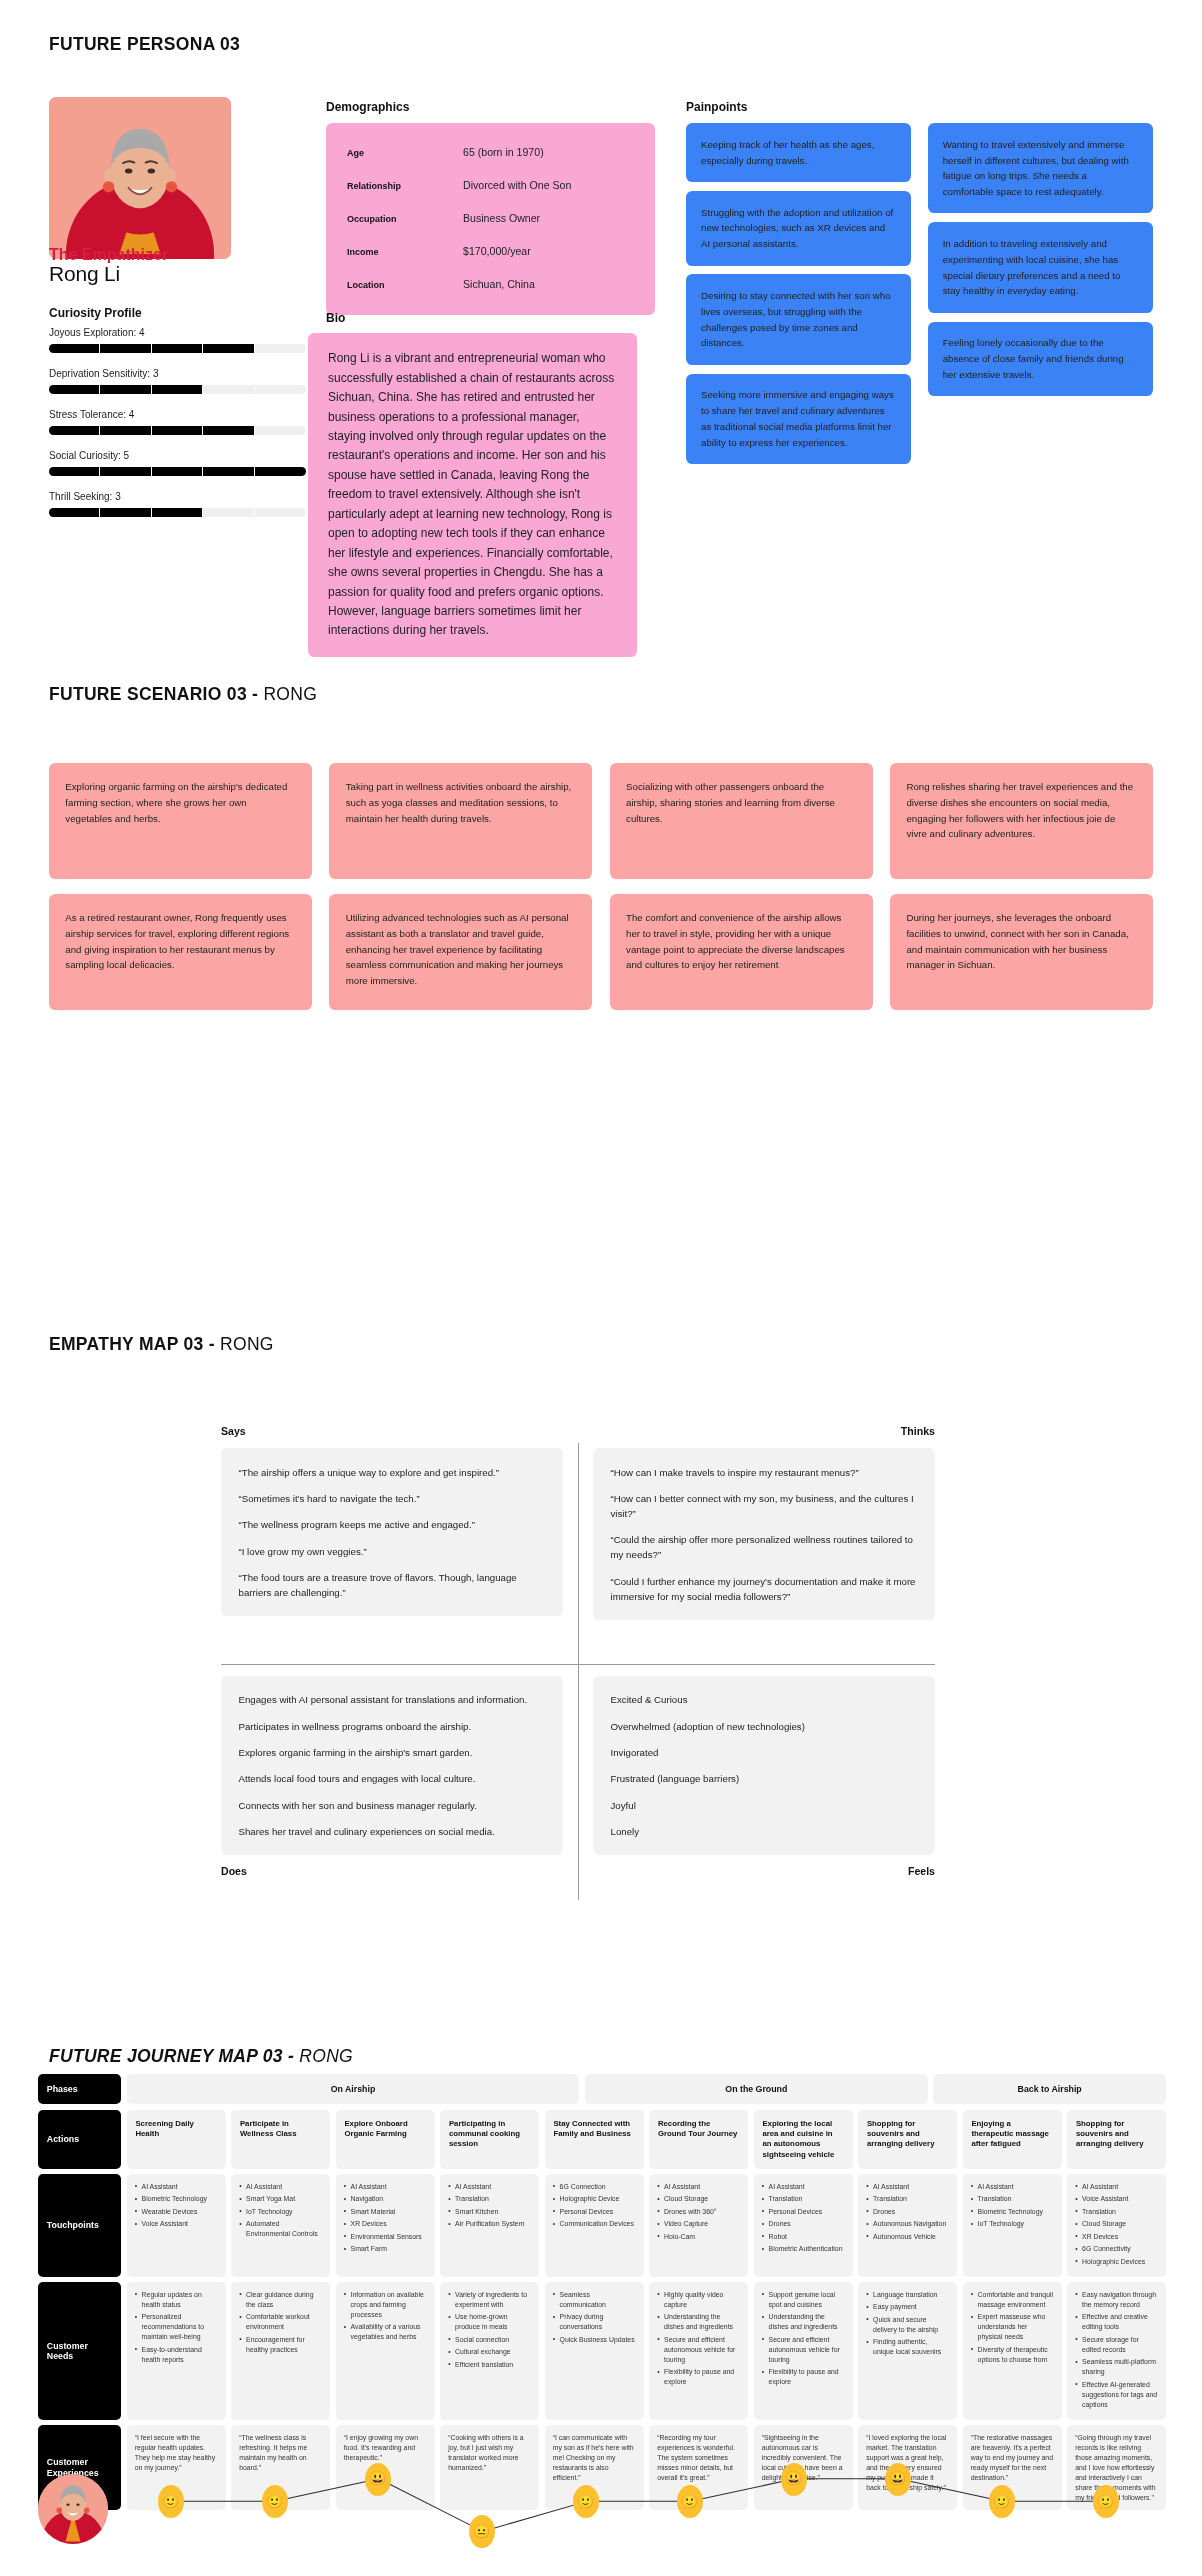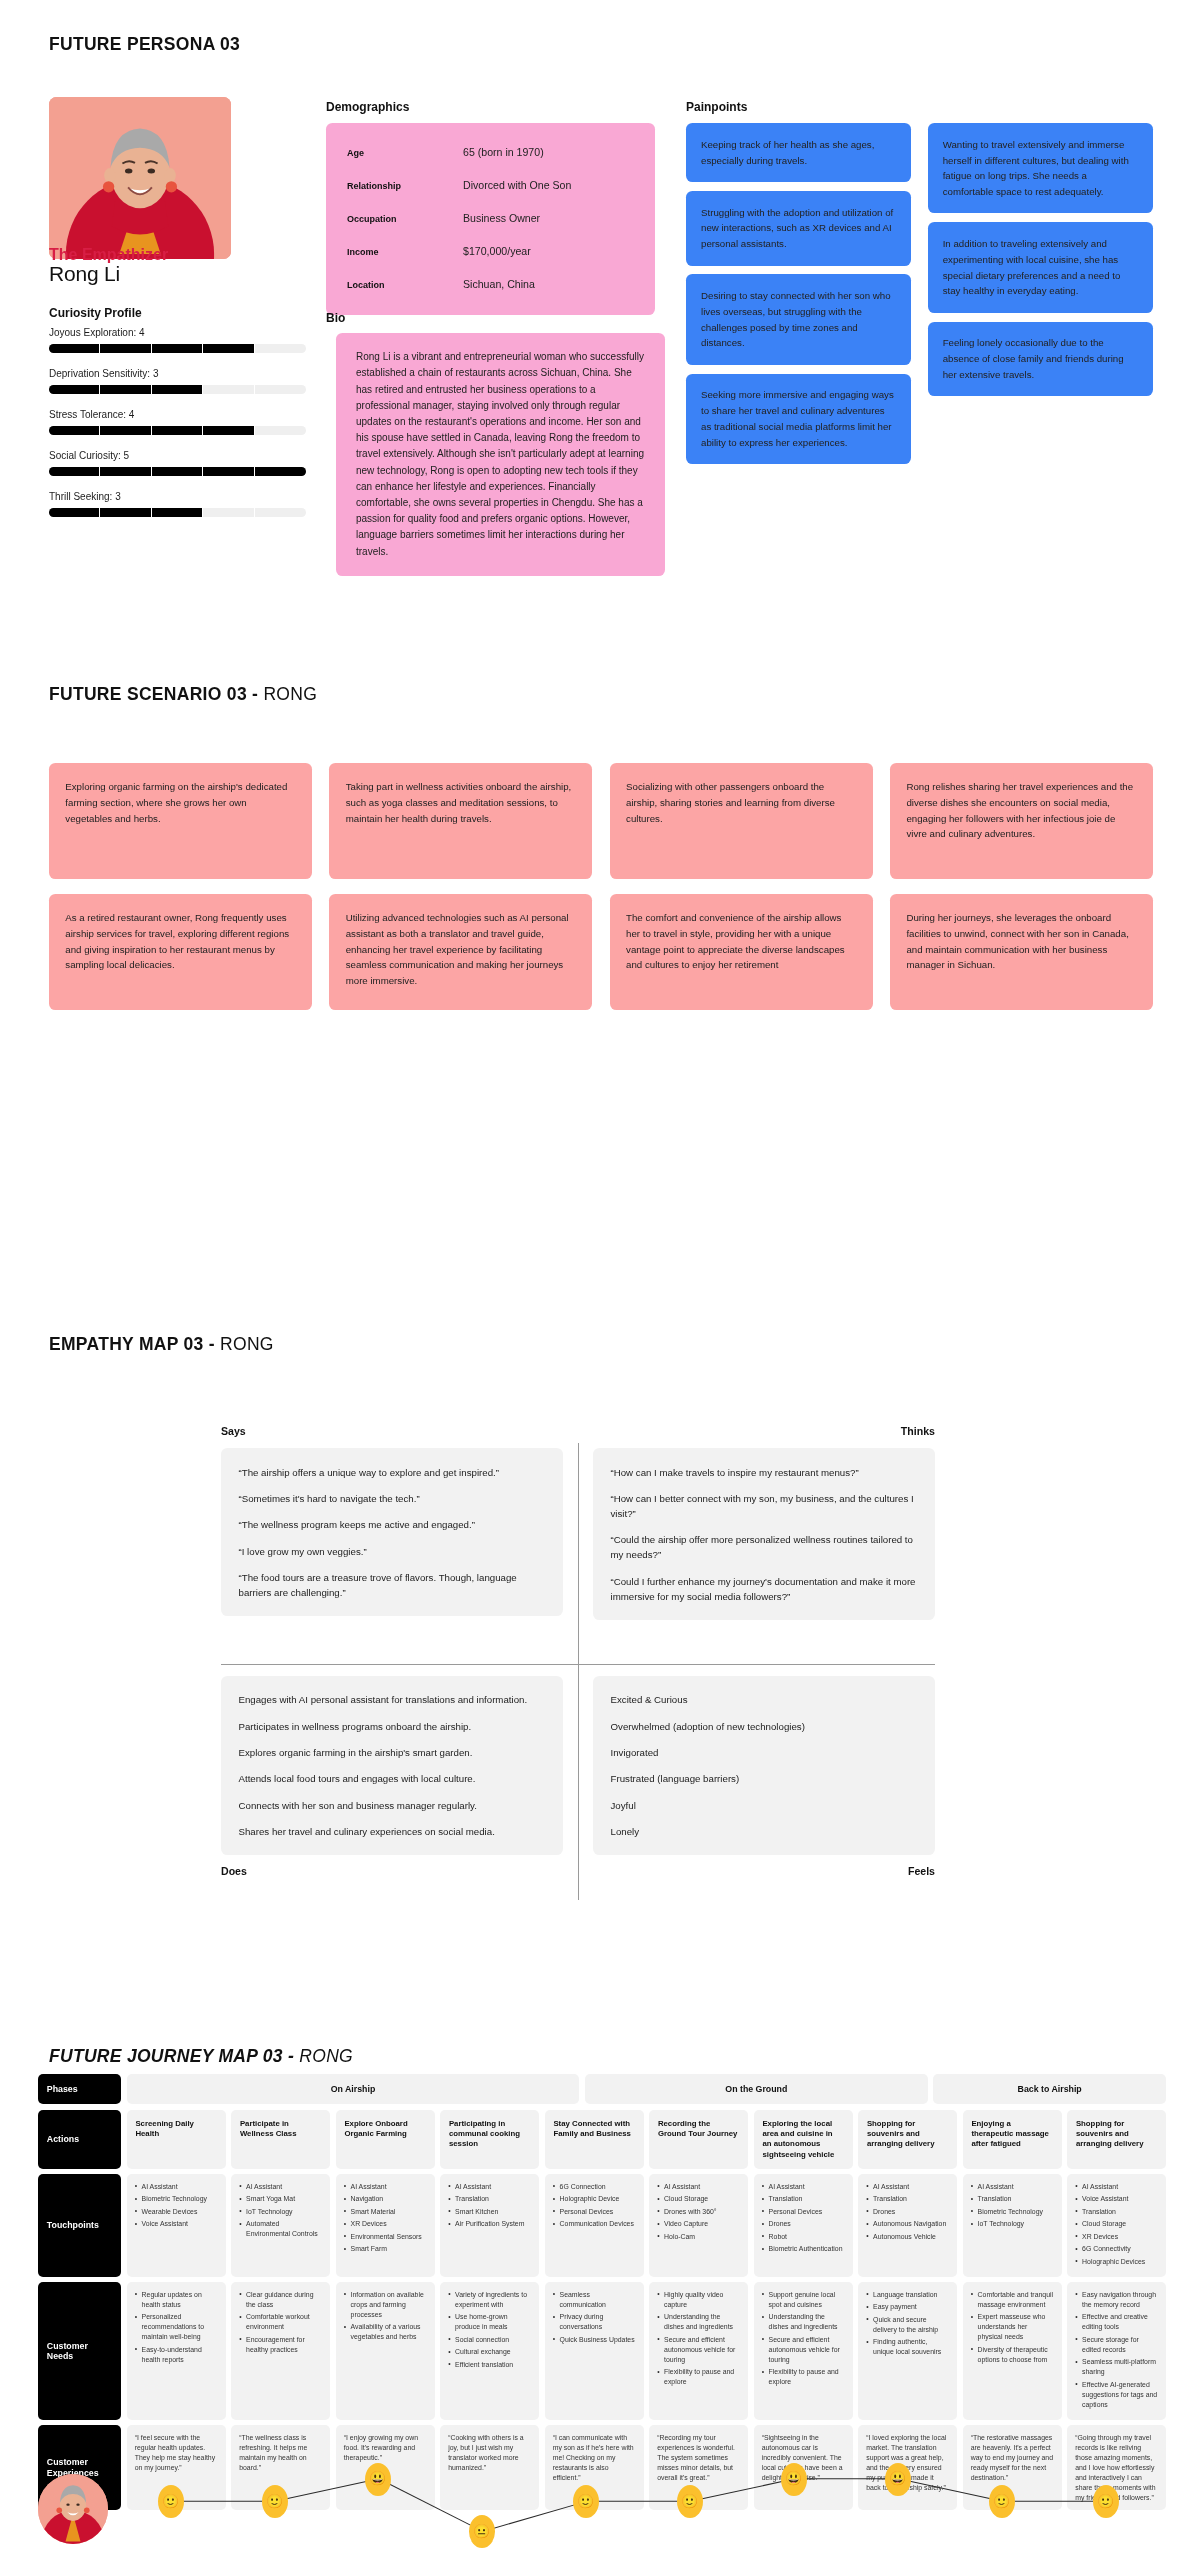--- a/index.html
+++ b/index.html
@@ -47,21 +47,21 @@
   .cur-seg.on { background:#000000; }
   .cur-seg:last-child { border-right:none; }
 
   #demo-head { position:absolute; left:326px; top:100px; }
   #demo-card { position:absolute; left:326px; top:123px; width:329px; padding:12.5px 21px 13.8px 21px; }
   .demo-row { display:flex; align-items:baseline; padding:8.1px 0; }
   .demo-k { width:116px; font-size:9px; font-weight:bold; color:#111; }
   .demo-v { font-size:10.6px; color:#222; }
 
   #bio-head { position:absolute; left:326px; top:311px; }
-  #bio-card { position:absolute; left:336px; top:333px; width:329px; padding:16.3px 20px; font-size:10px; line-height:1.62; }
+  #bio-card { position:absolute; left:308px; top:333px; width:329px; padding:16.3px 20px; font-size:12px; line-height:1.62; }
 
   #pain-head { position:absolute; left:686px; top:100px; }
   #pain-cols { position:absolute; left:686px; top:123px; width:467px; display:flex; gap:16.3px; }
   .pain-col { flex:1; display:flex; flex-direction:column; gap:8.8px; }
   .pain-card { background:#3b82f6; border-radius:6.3px; padding:13.8px 15px; font-size:9.7px; line-height:1.62; color:#222; }
 
   
   #scenario { position:absolute; left:0; top:670px; width:1203px; }
   #scenario-title { position:absolute; left:49px; top:13.8px; }
   #scenario-grid {
@@ -241,21 +241,21 @@
    </div>
       </div>
 
     <div id="bio-head" class="h-sub">Bio</div>
     <div id="bio-card" class="card">Rong Li is a vibrant and entrepreneurial woman who successfully established a chain of restaurants across Sichuan, China. She has retired and entrusted her business operations to a professional manager, staying involved only through regular updates on the restaurant's operations and income. Her son and his spouse have settled in Canada, leaving Rong the freedom to travel extensively. Although she isn't particularly adept at learning new technology, Rong is open to adopting new tech tools if they can enhance her lifestyle and experiences. Financially comfortable, she owns several properties in Chengdu. She has a passion for quality food and prefers organic options. However, language barriers sometimes limit her interactions during her travels.</div>
 
     <div id="pain-head" class="h-sub">Painpoints</div>
     <div id="pain-cols">
       <div class="pain-col" id="pain-col-1">
           <div class="pain-card">Keeping track of her health as she ages, especially during travels.</div>
-          <div class="pain-card">Struggling with the adoption and utilization of new interactions, such as XR devices and AI personal assistants.</div>
+          <div class="pain-card">Struggling with the adoption and utilization of new technologies, such as XR devices and AI personal assistants.</div>
           <div class="pain-card">Desiring to stay connected with her son who lives overseas, but struggling with the challenges posed by time zones and distances.</div>
           <div class="pain-card">Seeking more immersive and engaging ways to share her travel and culinary adventures as traditional social media platforms limit her ability to express her experiences.</div>
         </div>
       <div class="pain-col" id="pain-col-2">
           <div class="pain-card">Wanting to travel extensively and immerse herself in different cultures, but dealing with fatigue on long trips. She needs a comfortable space to rest adequately.</div>
           <div class="pain-card">In addition to traveling extensively and experimenting with local cuisine, she has special dietary preferences and a need to stay healthy in everyday eating.</div>
           <div class="pain-card">Feeling lonely occasionally due to the absence of close family and friends during her extensive travels.</div>
         </div>
     </div>
   </section>

